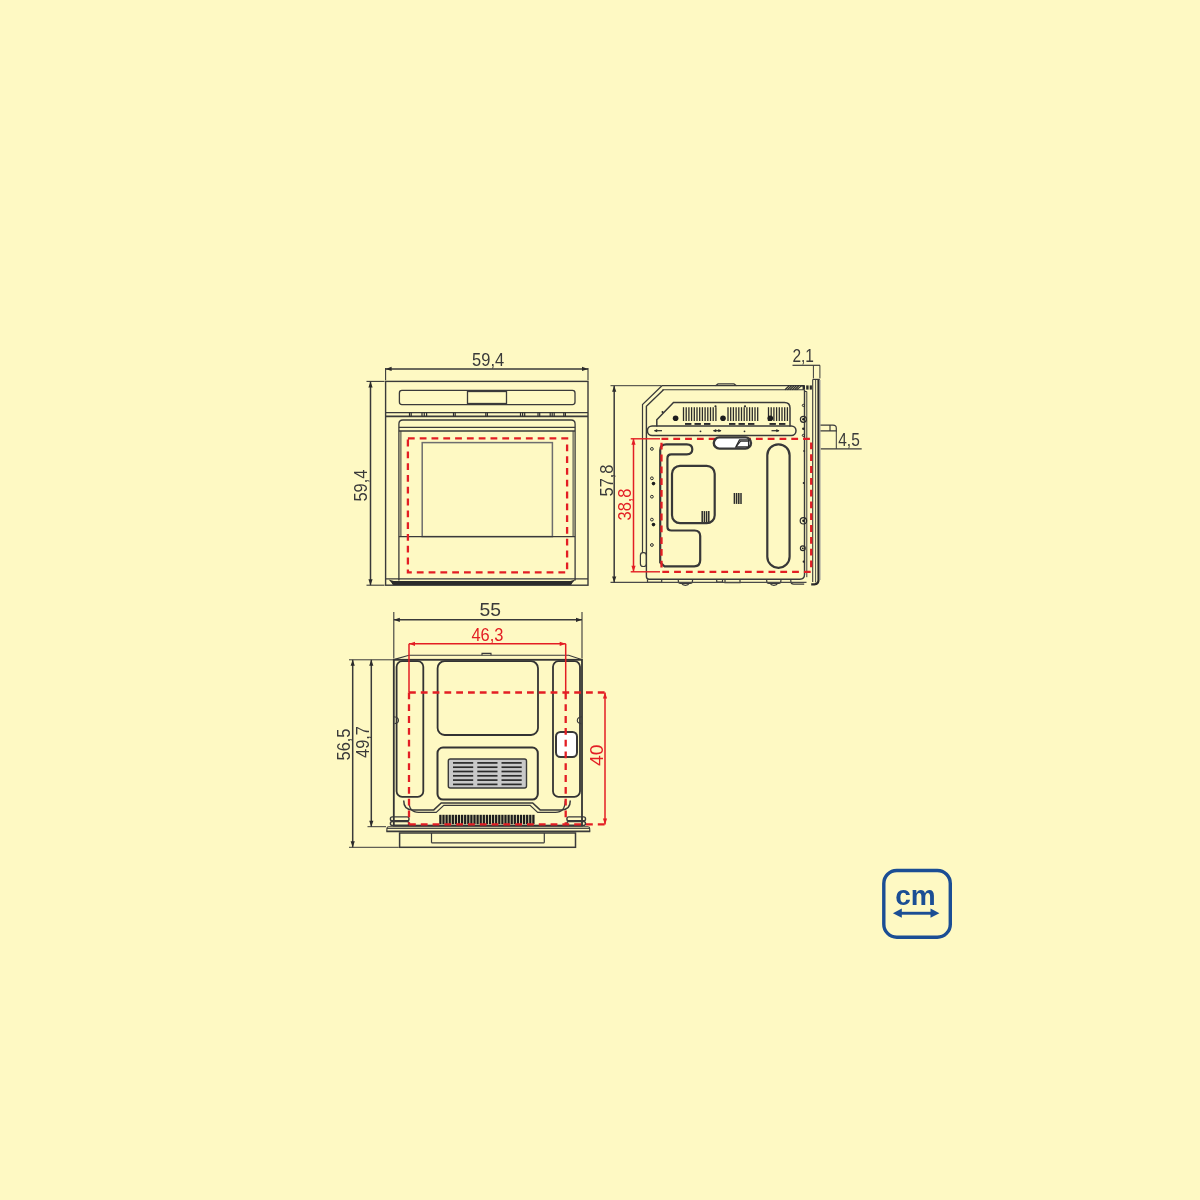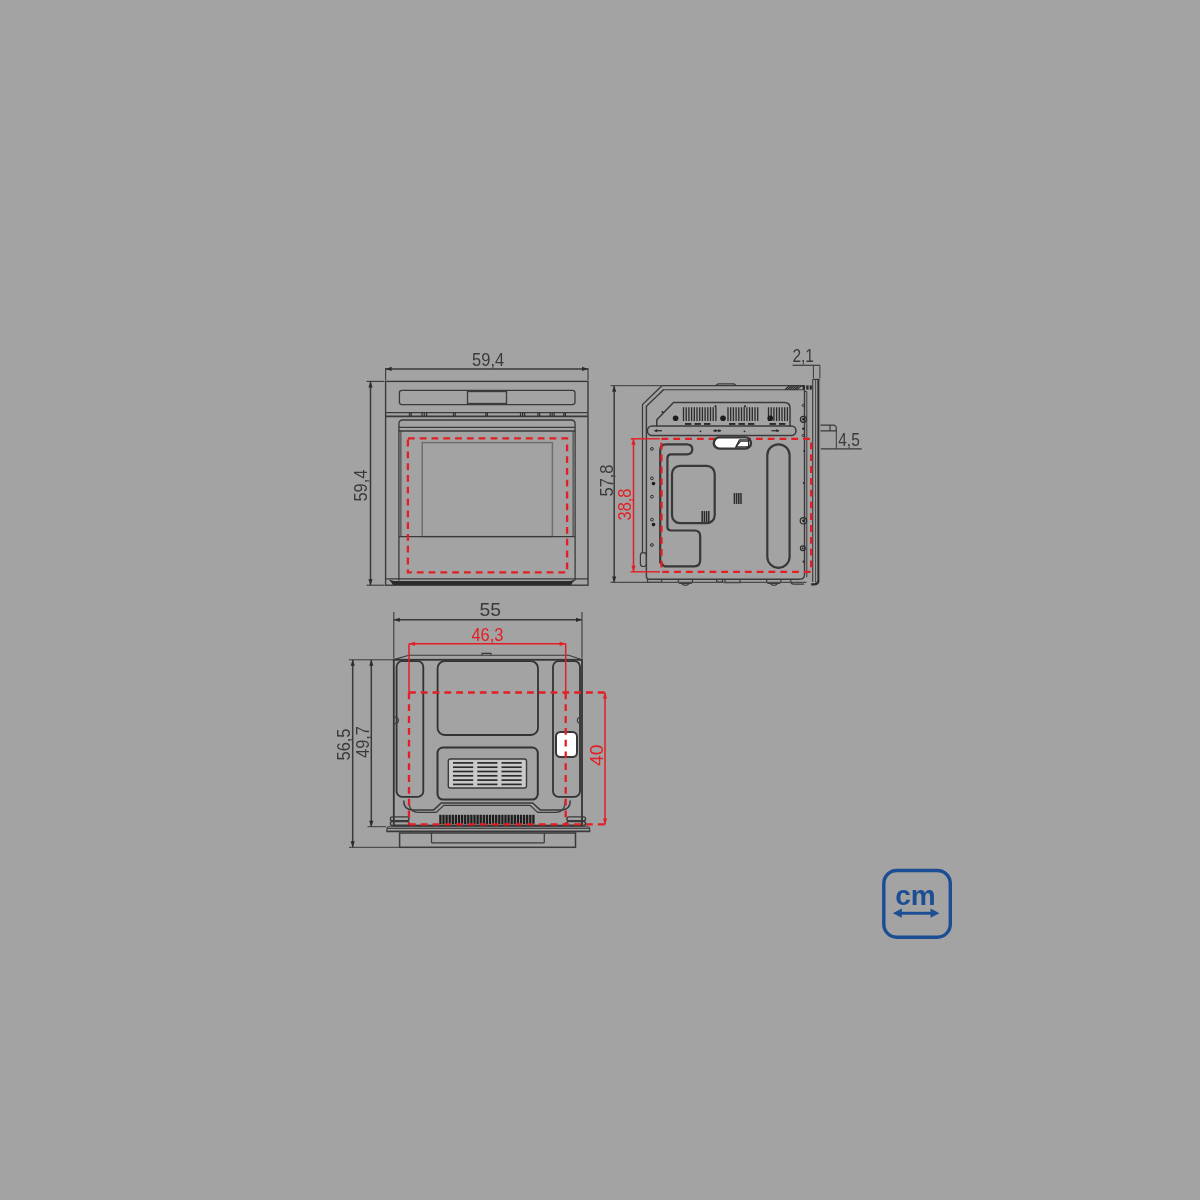--- a/index.html
+++ b/index.html
@@ -1,16 +1,16 @@
 <!DOCTYPE html>
 <html><head>
 <meta charset="utf-8">
 <style>
   html,body{margin:0;padding:0;background:#ffffff;}
-  .page{width:1200px;height:1200px;position:relative;background:#a3a3a3;overflow:hidden;}
+  .page{width:1200px;height:1200px;position:relative;background:#fef9c3;overflow:hidden;}
   svg{position:absolute;left:0;top:0;}
   text{font-family:"Liberation Sans", sans-serif;}
 </style>
 </head>
 <body>
 <div class="page">
 <svg width="1200" height="1200" viewBox="0 0 1200 1200">
 <g fill="none" stroke-linecap="butt" stroke-linejoin="miter">
 
 <g id="front-view">

